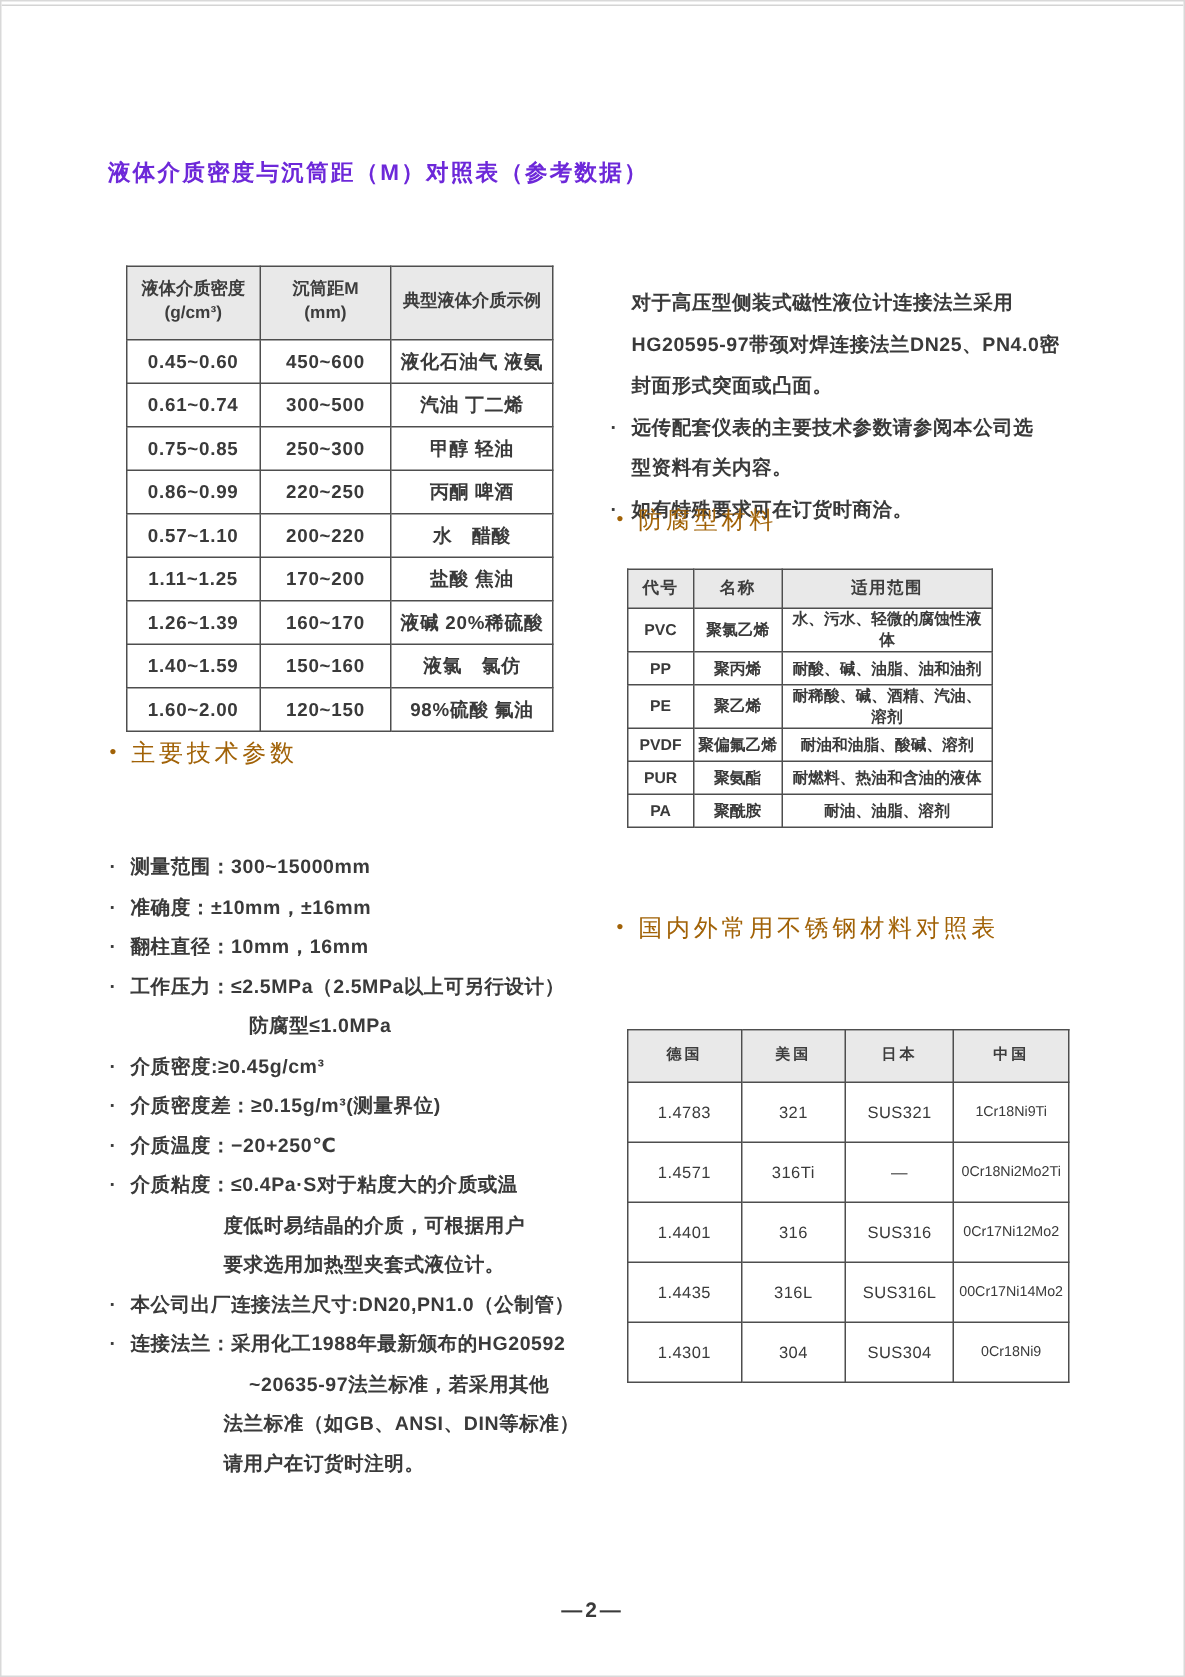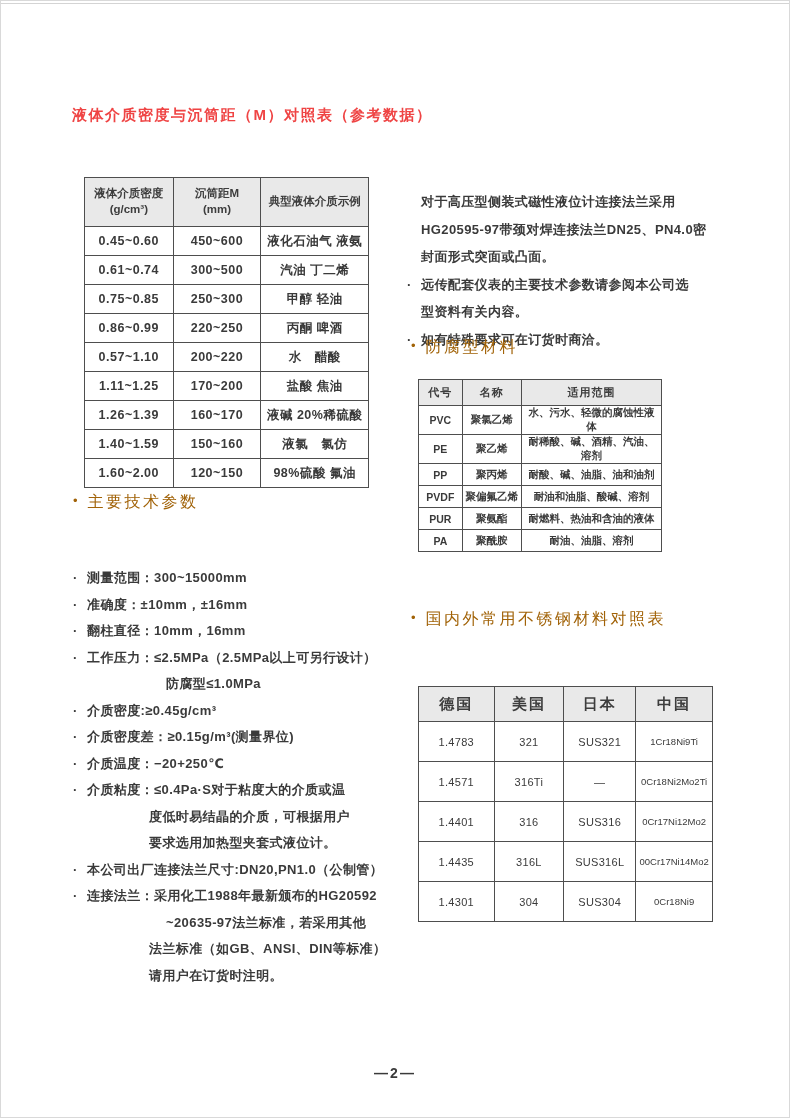--- a/index.html
+++ b/index.html
@@ -11,42 +11,42 @@
     box-sizing:border-box;
     font-family:"Liberation Sans","DejaVu Sans",sans-serif;
     color:#3a3a3a;
     overflow:hidden;
   }
   .page-edge{position:absolute;left:0;top:2px;width:100%;height:1px;background:#d4d4d4;}
 
   
   #pageTitle{
     position:absolute;left:71px;top:105px;
-    font-size:15px;font-weight:700;letter-spacing:1.5px;color:#ef4444;
+    font-size:15px;font-weight:700;letter-spacing:1.5px;color:#6d28d9;
   }
 
   
   .tbl{position:absolute;border-collapse:collapse;table-layout:fixed;}
   .tbl th,.tbl td{
     border:1px solid #4e4e4e;
     text-align:center;vertical-align:middle;
     padding:0 2px;overflow:hidden;
   }
   .tbl th{background:#e9e9e9;font-weight:700;white-space:pre-line;line-height:1.35;color:#3d3d3d;}
 
   #densityTable{left:83px;top:176px;width:285px;}
   #densityTable th{height:48px;font-size:11.5px;}
   #densityTable td{height:28px;font-size:12.5px;letter-spacing:0.5px;font-weight:600;}
 
   #matTable{left:417px;top:378px;width:244px;}
   #matTable th{height:25px;font-size:11px;letter-spacing:1px;}
   #matTable td{height:21px;font-size:10.5px;font-weight:600;}
 
   #steelTable{left:417px;top:685px;width:295px;}
-  #steelTable th{height:34px;font-size:15px;letter-spacing:2px;}
+  #steelTable th{height:34px;font-size:10px;letter-spacing:2px;}
   #steelTable td{height:39px;font-size:11px;letter-spacing:0.3px;}
   #steelTable td:last-child{font-size:9.5px;letter-spacing:0;}
 
   
   .sec{position:absolute;font-weight:400;font-size:16px;color:#a16207;white-space:nowrap;}
   .sec .sb{display:inline-block;margin-right:10px;font-size:13px;vertical-align:2px;}
   .sec .st{letter-spacing:2.5px;}
   #secTech{left:72px;top:491px;}
   #secAnti{left:410px;top:336px;}
   #secSteel{left:410px;top:608px;}
@@ -254,28 +254,28 @@
           <th>适用范围</th>
         </tr>
       </thead>
     <tbody>
         <tr>
           <td>PVC</td>
           <td>聚氯乙烯</td>
           <td>水、污水、轻微的腐蚀性液体</td>
         </tr>
         <tr>
+          <td>PP</td>
+          <td>聚丙烯</td>
+          <td>耐酸、碱、油脂、油和油剂</td>
+        </tr>
+        <tr>
           <td>PE</td>
           <td>聚乙烯</td>
           <td>耐稀酸、碱、酒精、汽油、溶剂</td>
-        </tr>
-        <tr>
-          <td>PP</td>
-          <td>聚丙烯</td>
-          <td>耐酸、碱、油脂、油和油剂</td>
         </tr>
         <tr>
           <td>PVDF</td>
           <td>聚偏氟乙烯</td>
           <td>耐油和油脂、酸碱、溶剂</td>
         </tr>
         <tr>
           <td>PUR</td>
           <td>聚氨酯</td>
           <td>耐燃料、热油和含油的液体</td>

